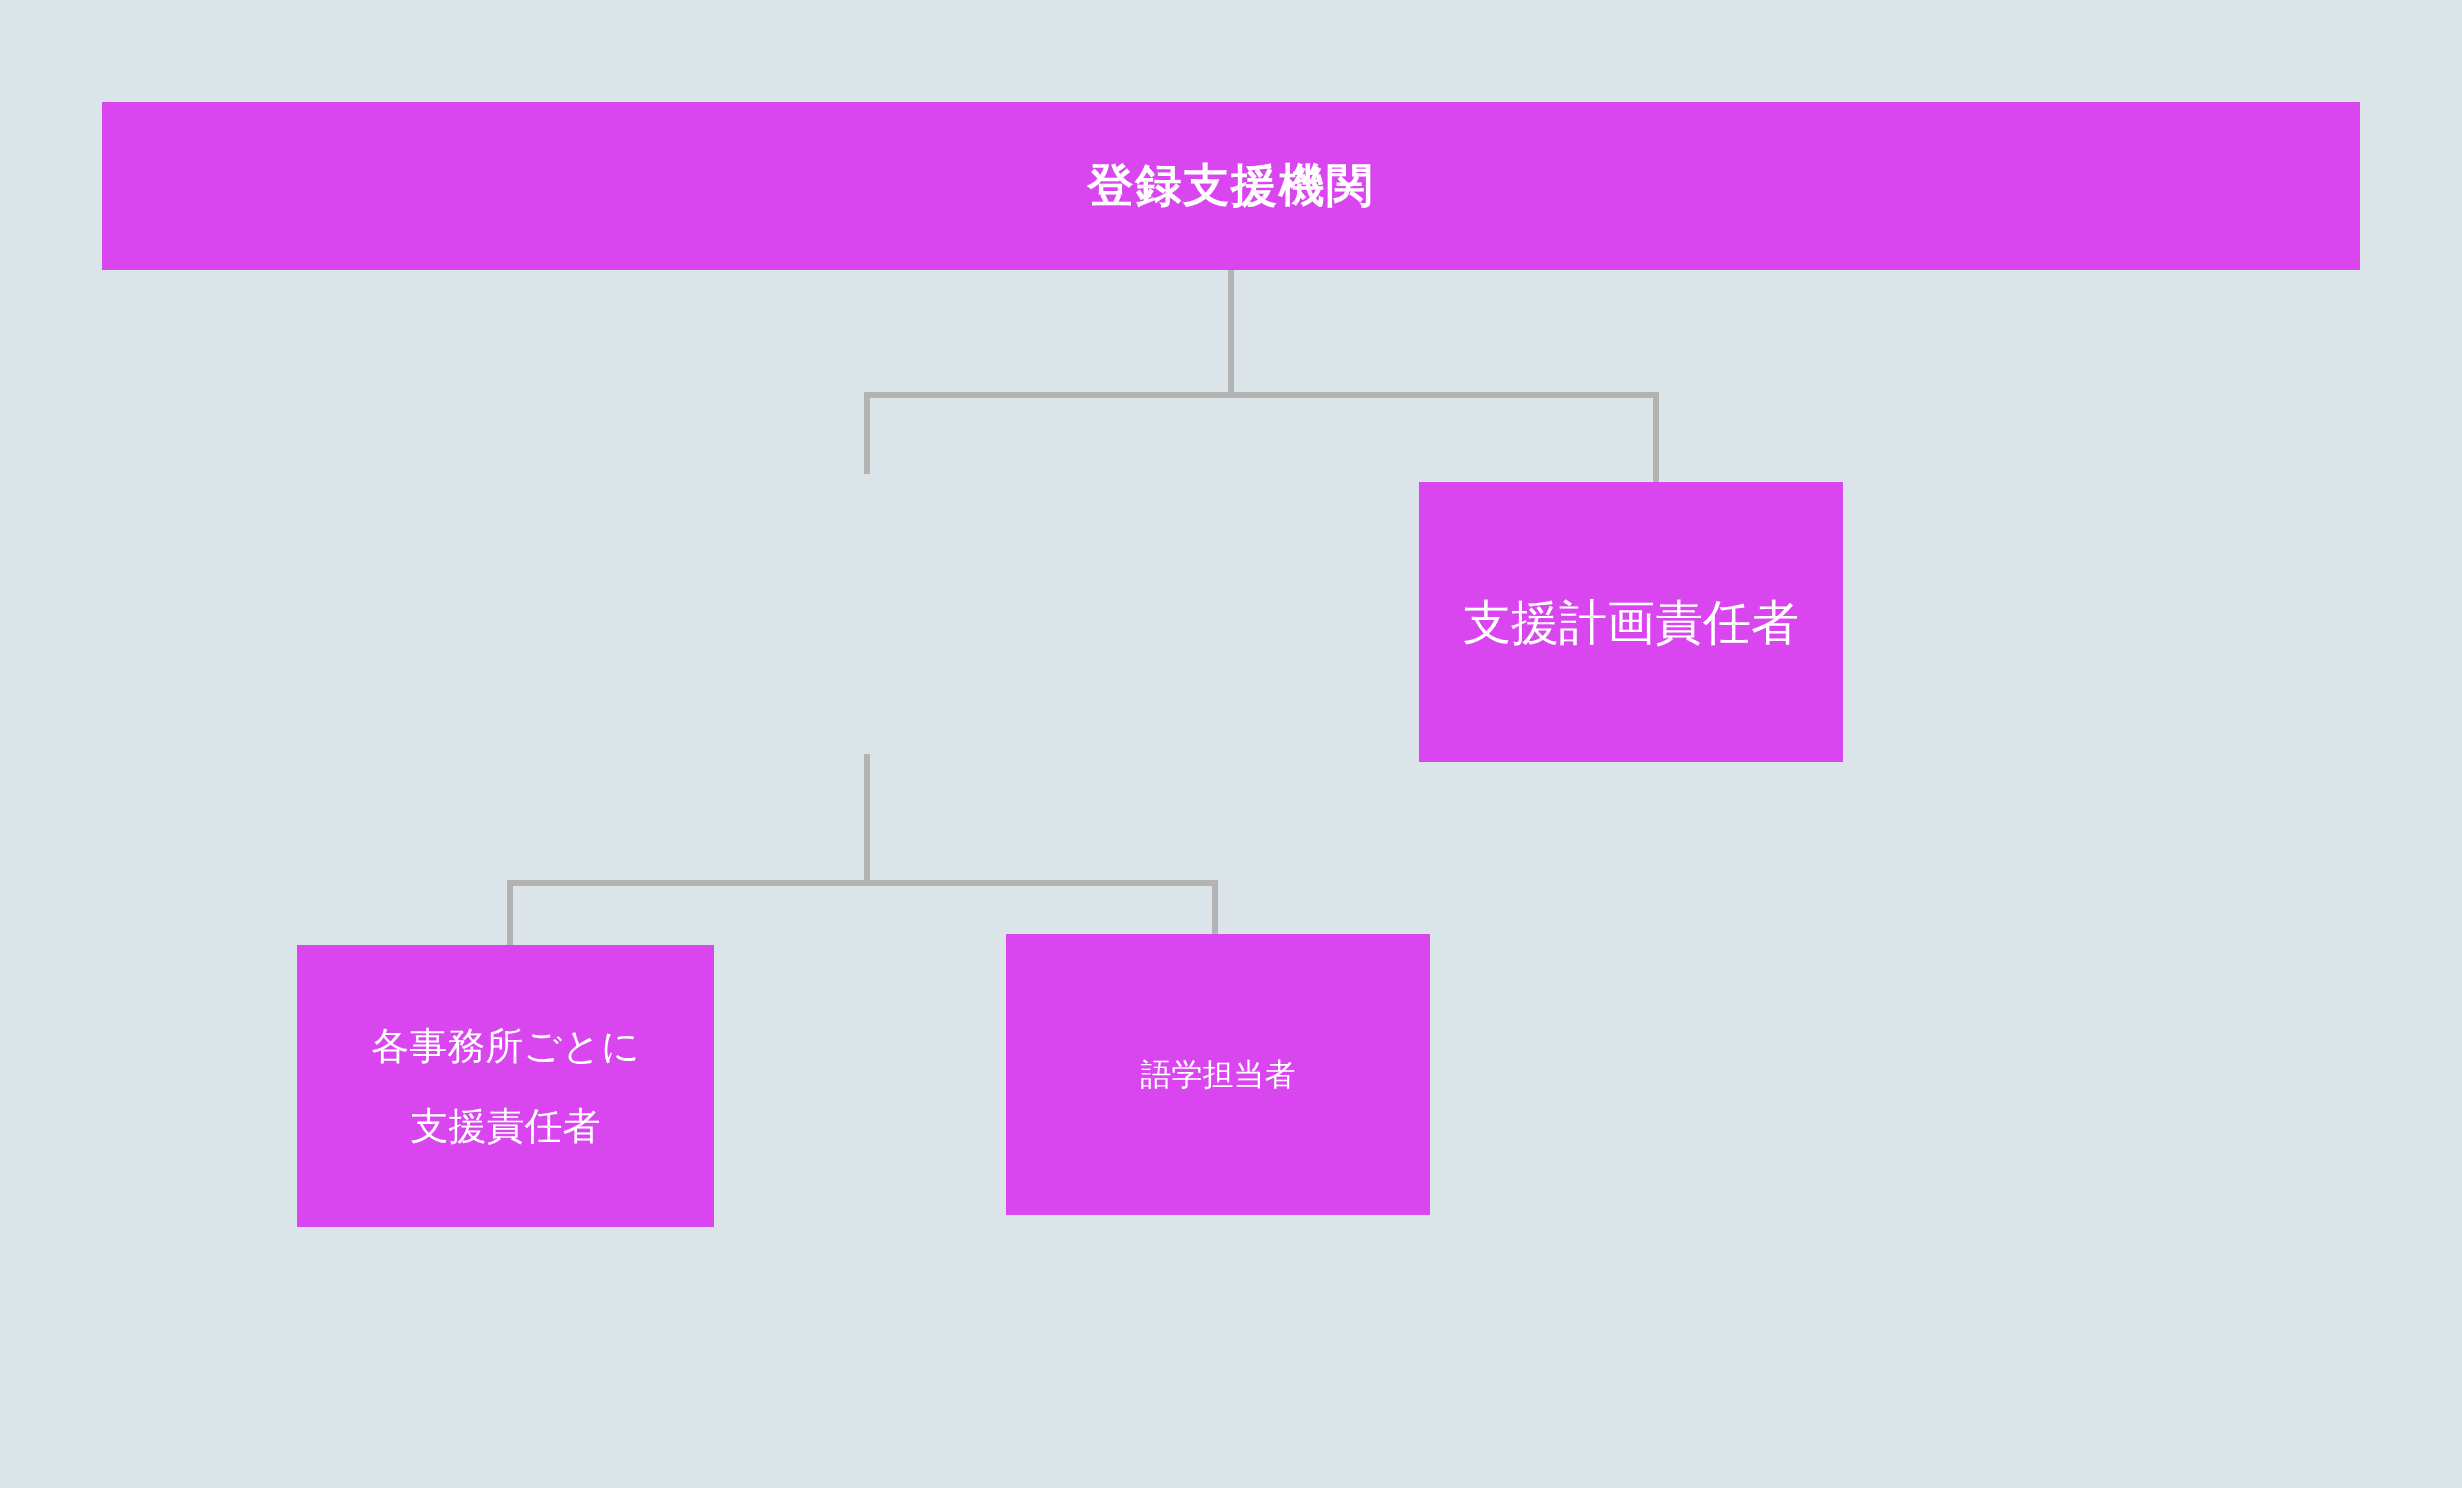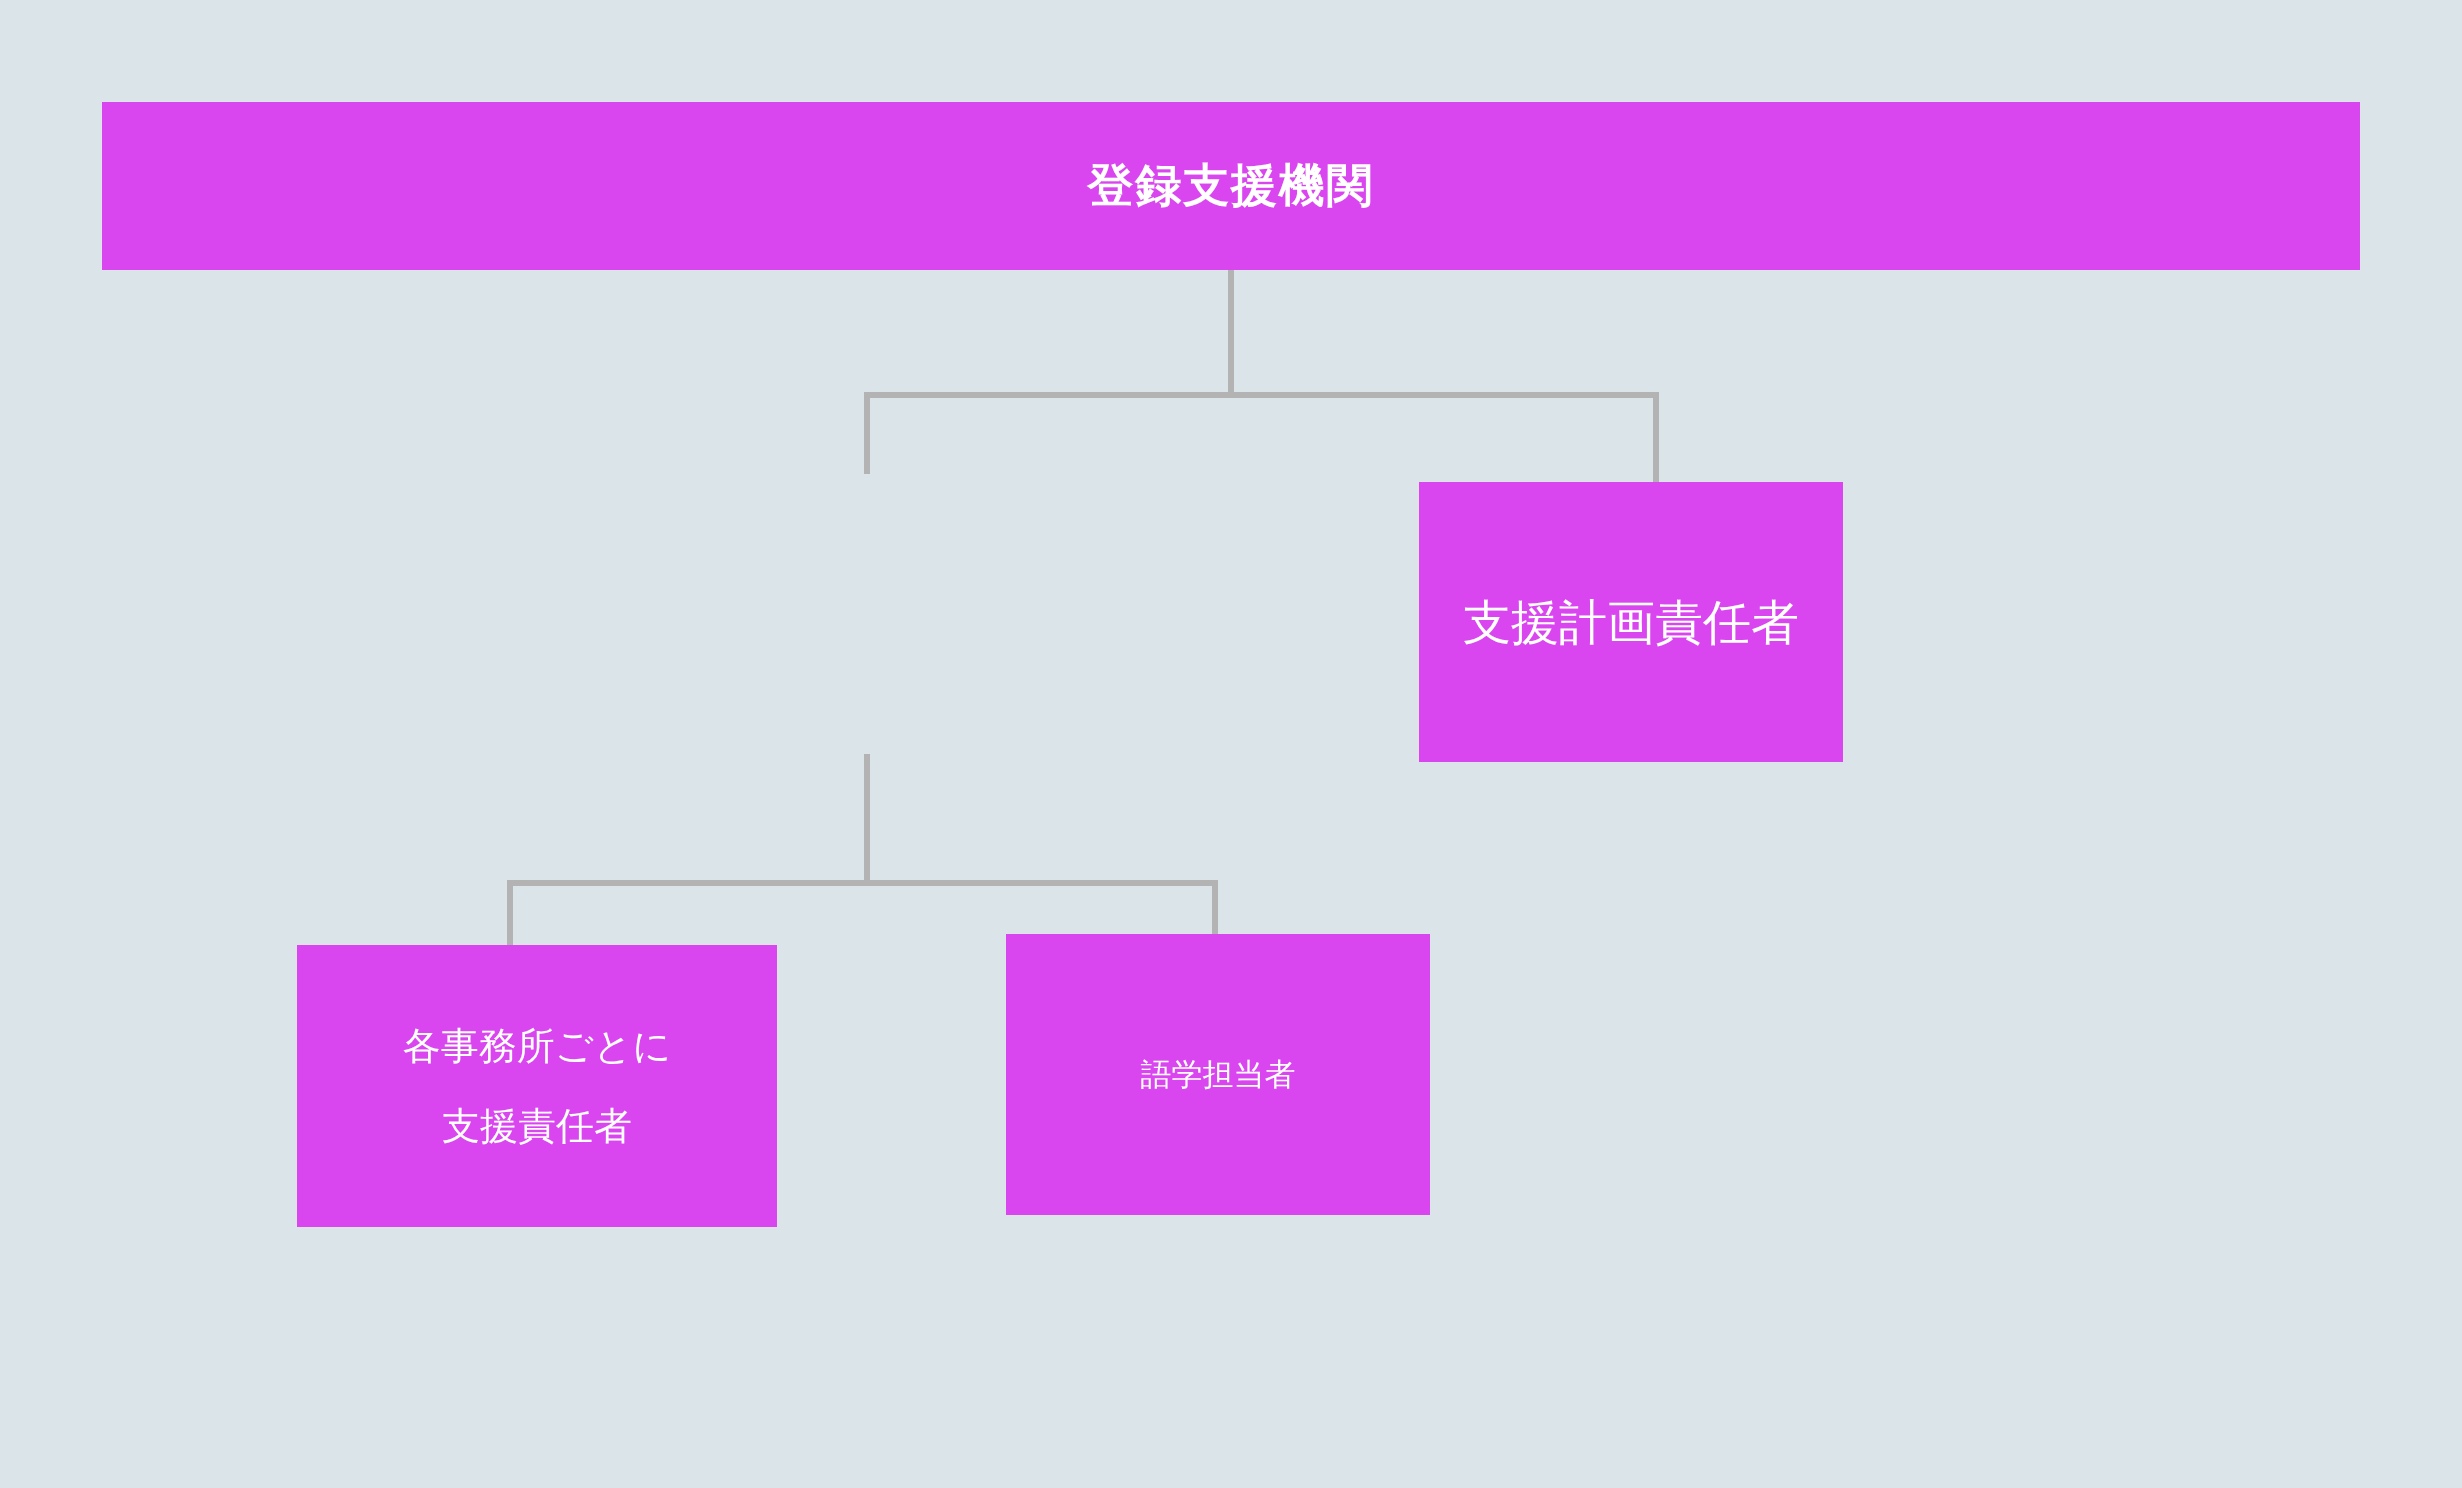--- a/index.html
+++ b/index.html
@@ -64,21 +64,21 @@
     top: 482px;
     width: 424px;
     height: 280px;
     font-size: 48px;
   }
 
   
   .node-l3-left {
     left: 297px;
     top: 945px;
-    width: 480px;
+    width: 417px;
     height: 282px;
     font-size: 38px;
   }
   .node-l3-mid {
     left: 1006px;
     top: 934px;
     width: 424px;
     height: 281px;
     font-size: 31px;
   }

